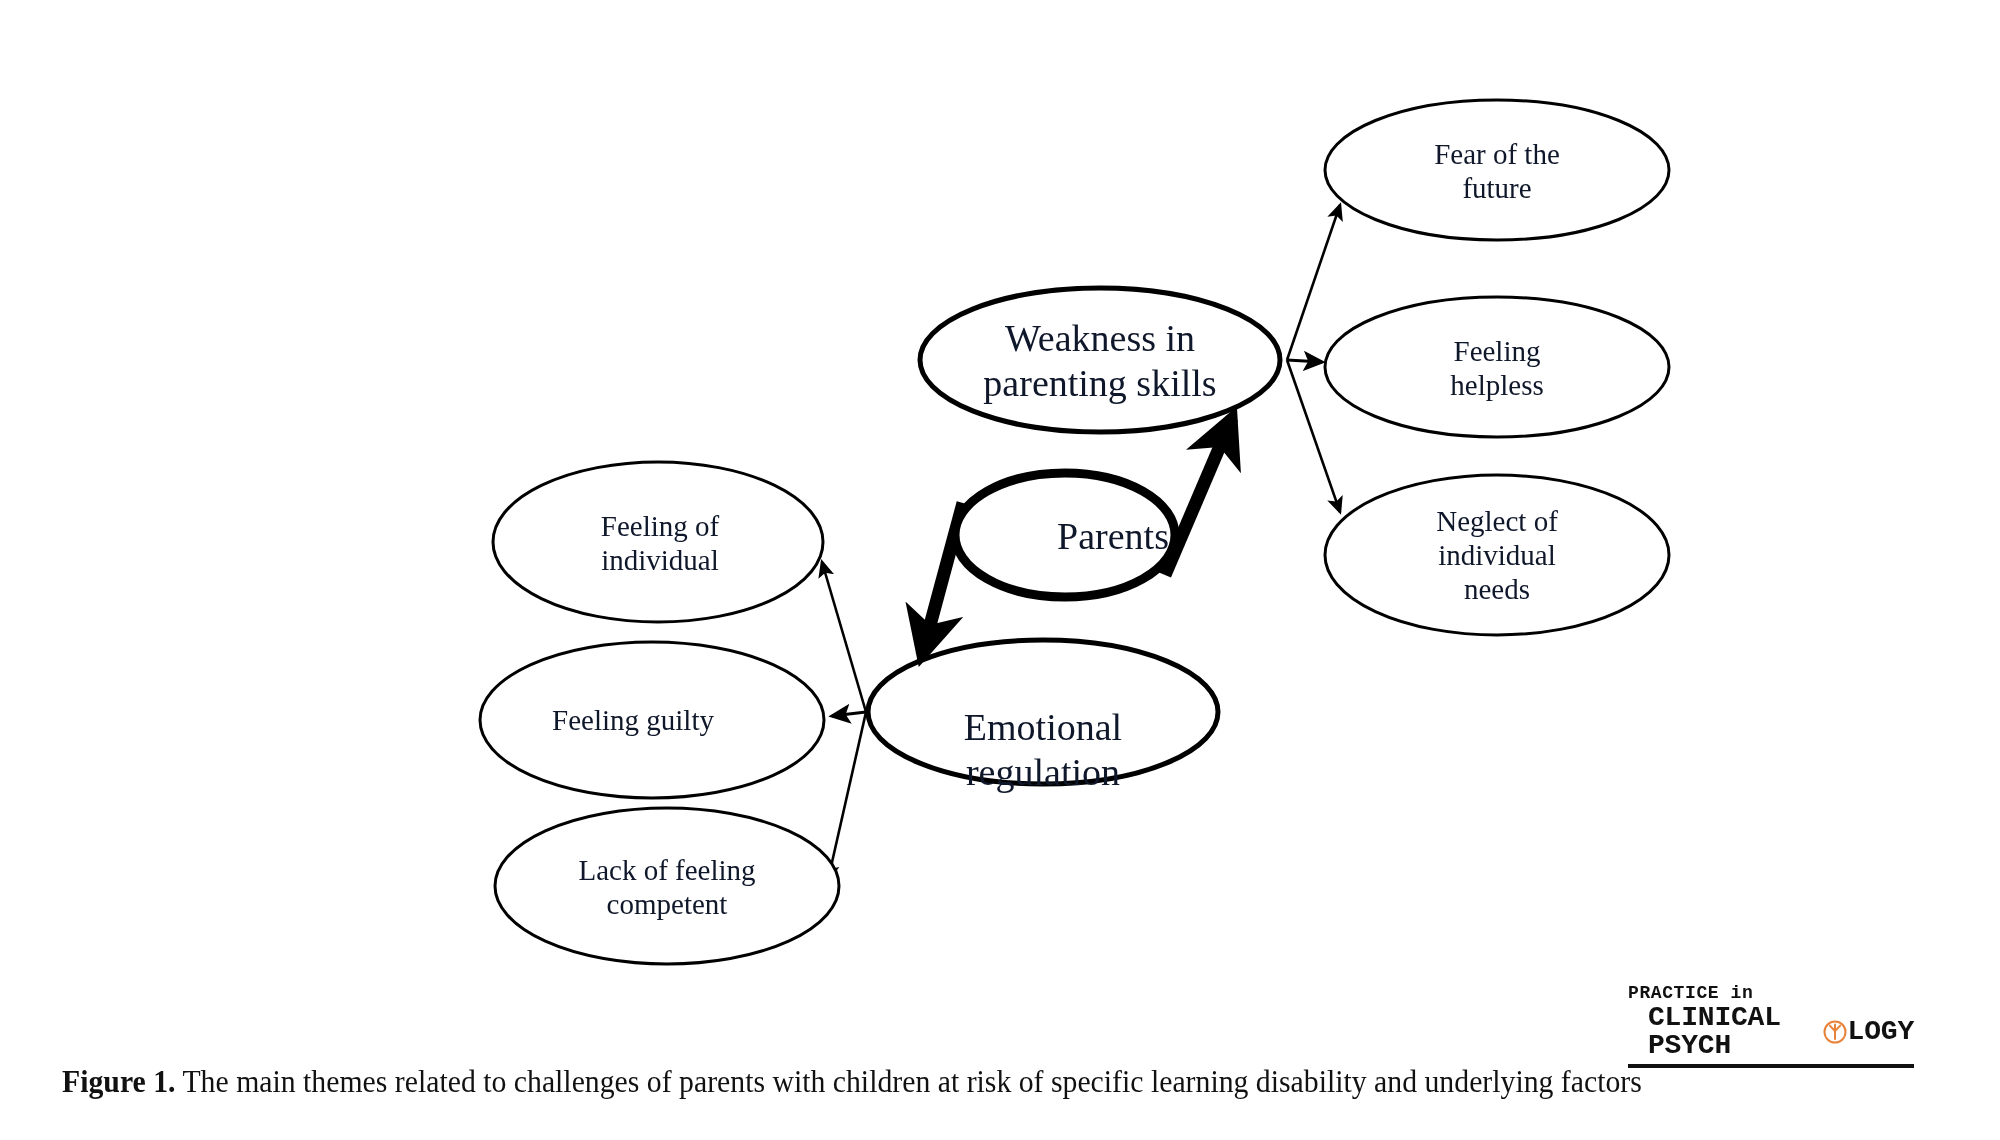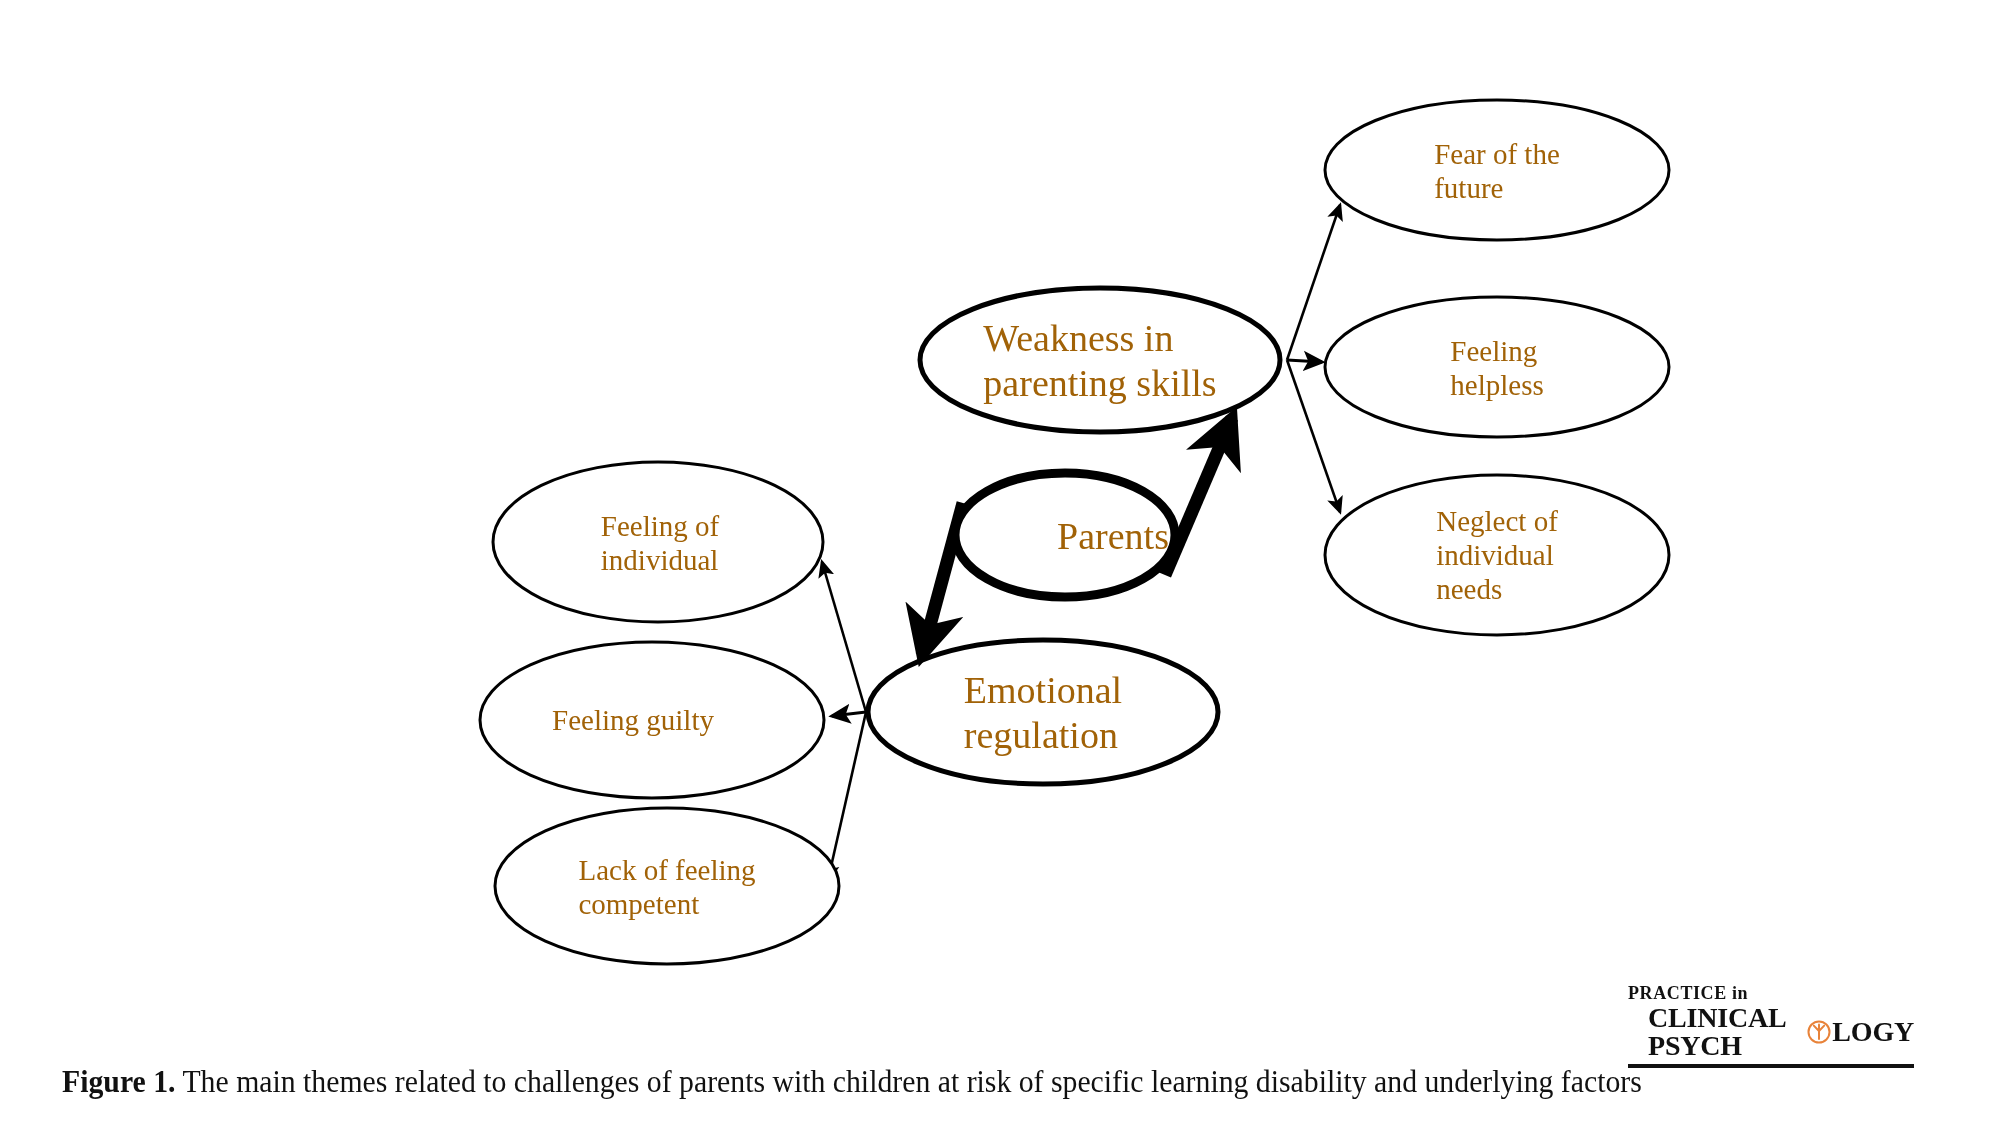--- a/index.html
+++ b/index.html
@@ -21,22 +21,23 @@
     position: absolute;
     left: 0;
     top: 0;
     width: 2000px;
     height: 1040px;
   }
 
   
   .node-label {
     position: absolute;
+    text-align: center;
     line-height: 1.18;
-    color: #a16207;
+    color: #0f172a;
     white-space: pre-line;
     pointer-events: none;
     display: flex;
     align-items: center;
     justify-content: center;
   }
   .node-label.regular {
     font-weight: normal;
     font-size: 29px;
   }
@@ -44,21 +45,21 @@
     font-weight: normal;
     font-size: 38px;
   }
 
   
   #journal-logo {
     position: absolute;
     left: 1628px;
     top: 984px;
     width: 286px;
-    font-family: Liberation Serif, serif;
+    font-family: Liberation Mono, monospace;
     line-height: 1;
     user-select: none;
   }
   #journal-logo .logo-line1 {
     font-size: 18px;
     font-weight: bold;
     letter-spacing: 0.6px;
     color: #111111;
     margin-bottom: 2px;
   }
@@ -146,21 +147,21 @@
   </g>
 
   <ellipse cx="1065" cy="535" rx="110" ry="62" fill="#ffffff" stroke="#000000" stroke-width="9"></ellipse>
 </svg>
 
 <div class="node-label bold" style="left:1003px; top:505px; width:220px; height:62px;">Parents</div>
 
 <div class="node-label bold" style="left:910px; top:315px; width:380px; height:92px;">Weakness in
 parenting skills</div>
 
-<div class="node-label bold" style="left:858px; top:667px; width:370px; height:92px;">Emotional
+<div class="node-label bold" style="left:858px; top:704px; width:370px; height:92px;">Emotional
 regulation</div>
 
 <div class="node-label regular" style="left:1327px; top:126px; width:340px; height:90px;">Fear of the
 future</div>
 
 <div class="node-label regular" style="left:1327px; top:323px; width:340px; height:90px;">Feeling
 helpless</div>
 
 <div class="node-label regular" style="left:1327px; top:490px; width:340px; height:130px;">Neglect of
 individual

